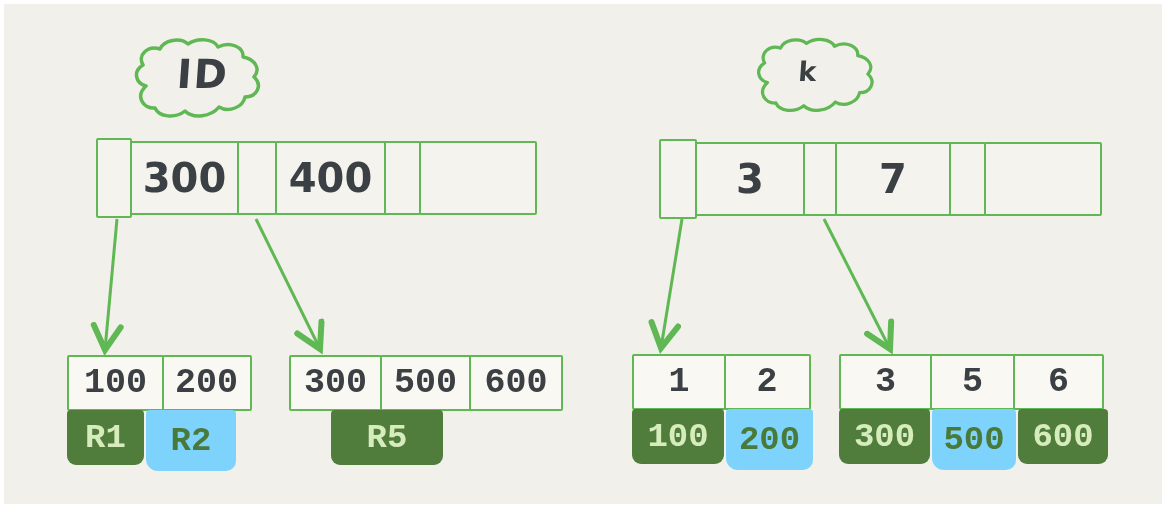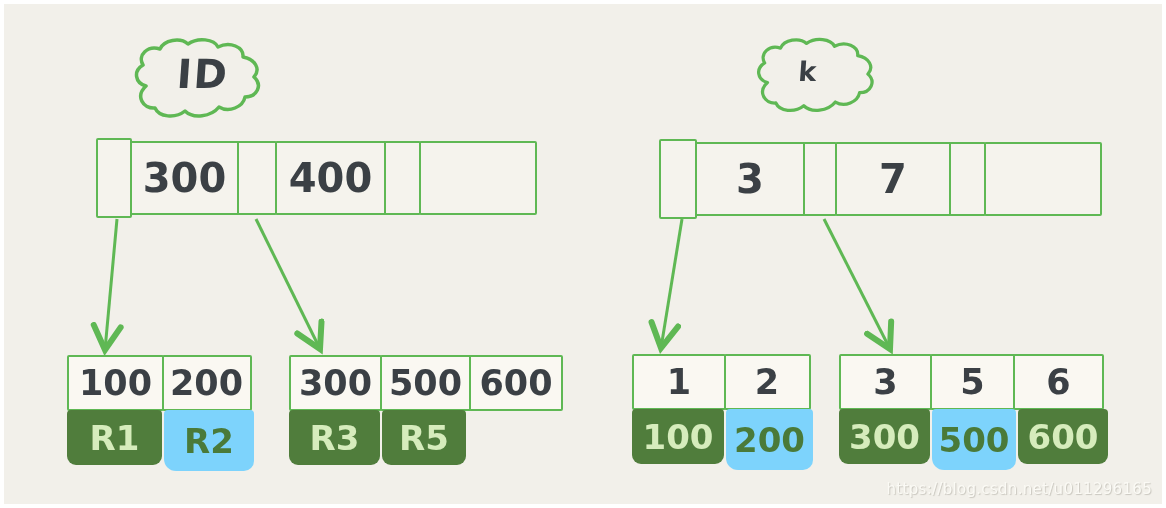--- a/index.html
+++ b/index.html
@@ -31,21 +31,21 @@
     border-radius:2px;
     margin-left:-2.5px;
     background:#f5f3ed;
     display:flex;align-items:center;justify-content:center;
     color:#3b4045;font-weight:bold;
   }
   .cell:first-child{margin-left:0;}
   .root-cell{height:74px;font-size:40px;}
   .root-cell.tall{height:80px;margin-top:-3px;}
   
-  .leaf{position:absolute;}
+  .leaf{position:absolute;font-family:Liberation Mono, monospace;}
   .keys{display:flex;}
   .key-cell{height:56px;font-size:35px;background:#faf8f2;}
   .records{display:flex;margin-top:-1px;}
   .block{
     box-sizing:border-box;
     display:flex;align-items:center;justify-content:center;
     font-weight:bold;
     margin-right:2px;
     border-radius:4px 4px 9px 9px;
   }
@@ -91,34 +91,33 @@
     <div class="cell root-cell" style="width:37px;"></div>
     <div class="cell root-cell" style="width:118px;"></div>
   </div>
 
   <div class="leaf" style="left:63px;top:351px;">
     <div class="keys">
       <div class="cell key-cell" style="width:97px;">100</div>
       <div class="cell key-cell" style="width:90px;">200</div>
     </div>
     <div class="records">
-      <div class="block dark" style="width:95px;">R1</div>
+      <div class="block dark" style="width:77px;">R1</div>
       <div class="block light" style="width:90px;">R2</div>
     </div>
   </div>
 
   <div class="leaf" style="left:285px;top:351px;">
     <div class="keys">
       <div class="cell key-cell" style="width:93px;">300</div>
       <div class="cell key-cell" style="width:92px;">500</div>
       <div class="cell key-cell" style="width:94px;">600</div>
     </div>
     <div class="records">
-      <div class="block dark" style="width:91px;">R3</div>
-      <div class="block dark" style="width:84px;">R5</div>
+      <div class="block dark" style="width:112px;margin-left:42px;">R5</div>
     </div>
   </div>
 
   <div class="cloud" id="cloud-k" style="left:744px;top:32px;width:145px;height:80px;">
     <svg width="145" height="80" viewBox="0 0 150 86">
       <path d="M 18,50 C 7,47 5,35 15,29 C 9,19 20,9 32,13 C 36,4 52,1 60,8
                C 70,1 86,3 90,11 C 102,5 116,11 115,21 C 127,23 133,33 126,41
                C 135,49 129,61 117,61 C 115,71 101,77 91,71 C 83,81 65,83 57,75
                C 47,83 31,81 27,72 C 15,73 7,60 18,50 Z" fill="none" stroke="#5fb854" stroke-width="3.5" stroke-linejoin="round"></path>
     </svg>
@@ -163,15 +162,14 @@
       <marker id="ah" markerWidth="14" markerHeight="14" refX="9" refY="5.5" orient="auto">
         <polyline points="1,1 9,5.5 1,10" fill="none" stroke="#5fb854" stroke-width="2" stroke-linecap="round"></polyline>
       </marker>
     </defs>
     <line x1="113" y1="215" x2="101" y2="346" stroke="#5fb854" stroke-width="3" marker-end="url(#ah)"></line>
     <line x1="252" y1="215" x2="316" y2="345" stroke="#5fb854" stroke-width="3" marker-end="url(#ah)"></line>
     <line x1="678" y1="215" x2="657" y2="344" stroke="#5fb854" stroke-width="3" marker-end="url(#ah)"></line>
     <line x1="820" y1="215" x2="886" y2="345" stroke="#5fb854" stroke-width="3" marker-end="url(#ah)"></line>
   </svg>
 
-  <div id="watermark">https://blog.csdn.net/u011296165</div>
 
 </div>
 
 </body></html>

